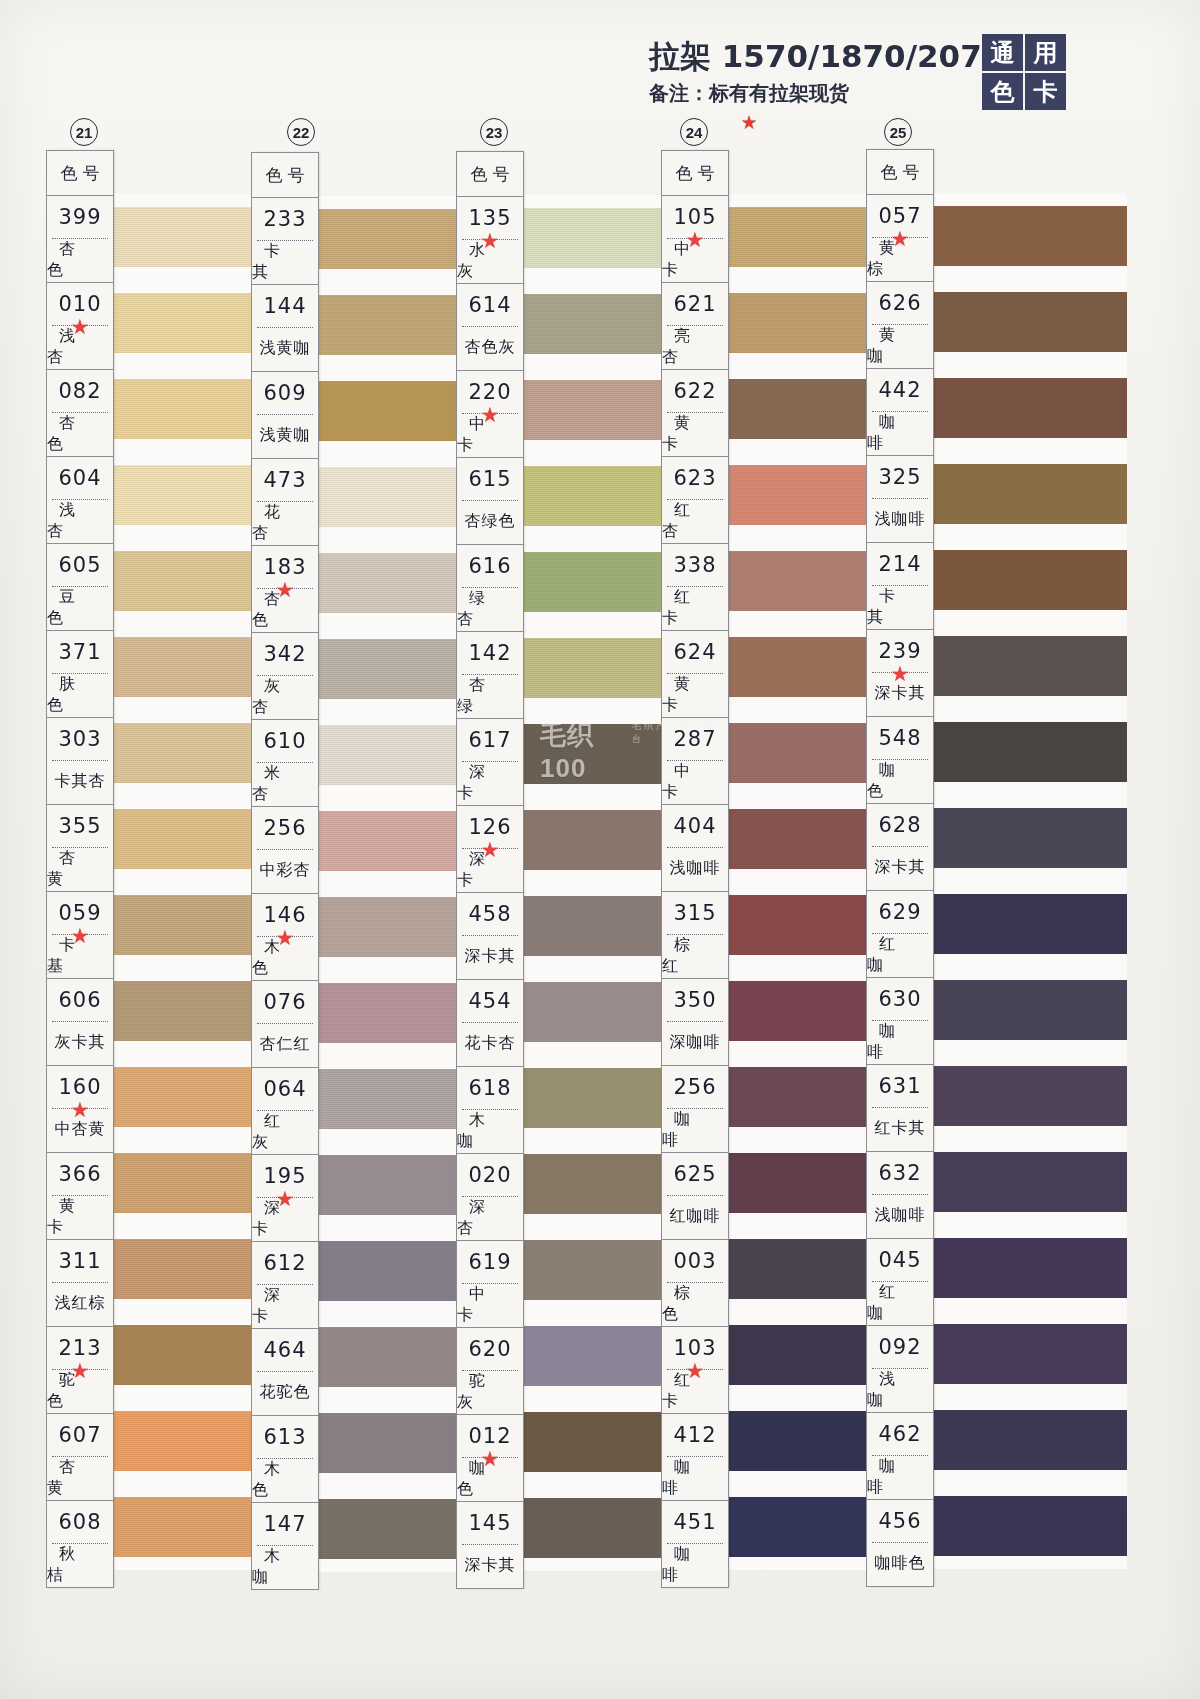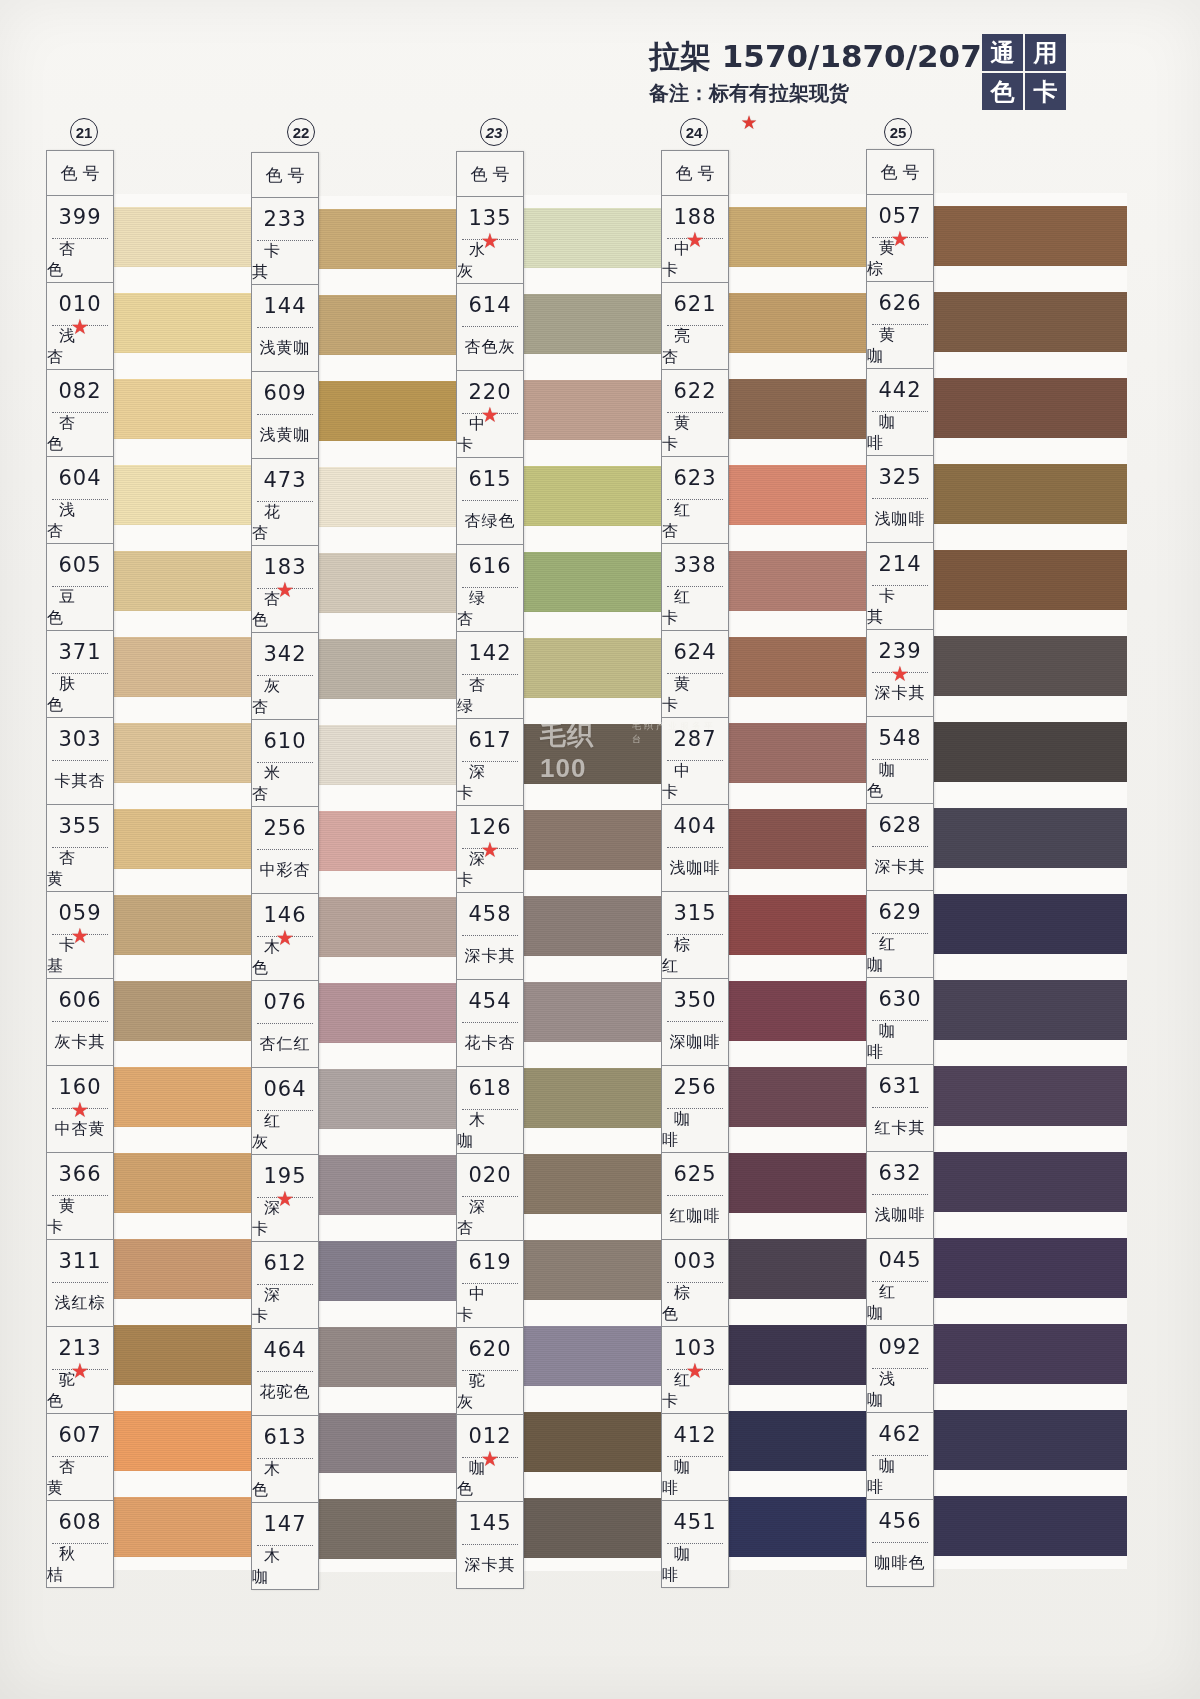--- a/index.html
+++ b/index.html
@@ -478,21 +478,21 @@
             <div class="divdot"></div>
             <div class="name sp2">木 色</div>
           </div>
           <div class="cell">
             <div class="code">147</div>
             <div class="divdot"></div>
             <div class="name sp2">木 咖</div>
           </div>
         </div>
       </div>
-      <div class="grp" style="left: 480px; font-style: italic;">23</div>
+      <div class="grp" style="left: 480px;">23</div>
       <div class="col" style="left: 456px; top: 151px;">
         <div class="swatches" style="width: 185px; top: 44px;">
           <div class="sw" title="135" style="height: 86px; width: 185px;">
             <div class="gapA"></div>
             <div class="band" style="background: rgb(220, 224, 192);"></div>
             <div class="gapB"></div>
           </div>
           <div class="sw" title="614" style="height: 86px; width: 185px;">
             <div class="gapA"></div>
             <div class="band" style="background: rgb(169, 165, 143);"></div>
@@ -737,21 +737,21 @@
           </div>
           <div class="sw" title="451" style="height: 86px; width: 185px;">
             <div class="gapA"></div>
             <div class="band" style="background: rgb(50, 54, 91);"></div>
             <div class="gapB"></div>
           </div>
         </div>
         <div class="labelstrip">
           <div class="hdr">色号</div>
           <div class="cell">
-            <div class="code">188</div>
+            <div class="code">105</div>
             <div class="divdot"></div>
             <div class="name sp2">中 卡</div>
             <div class="star">★</div>
           </div>
           <div class="cell">
             <div class="code">621</div>
             <div class="divdot"></div>
             <div class="name sp2">亮 杏</div>
           </div>
           <div class="cell">

